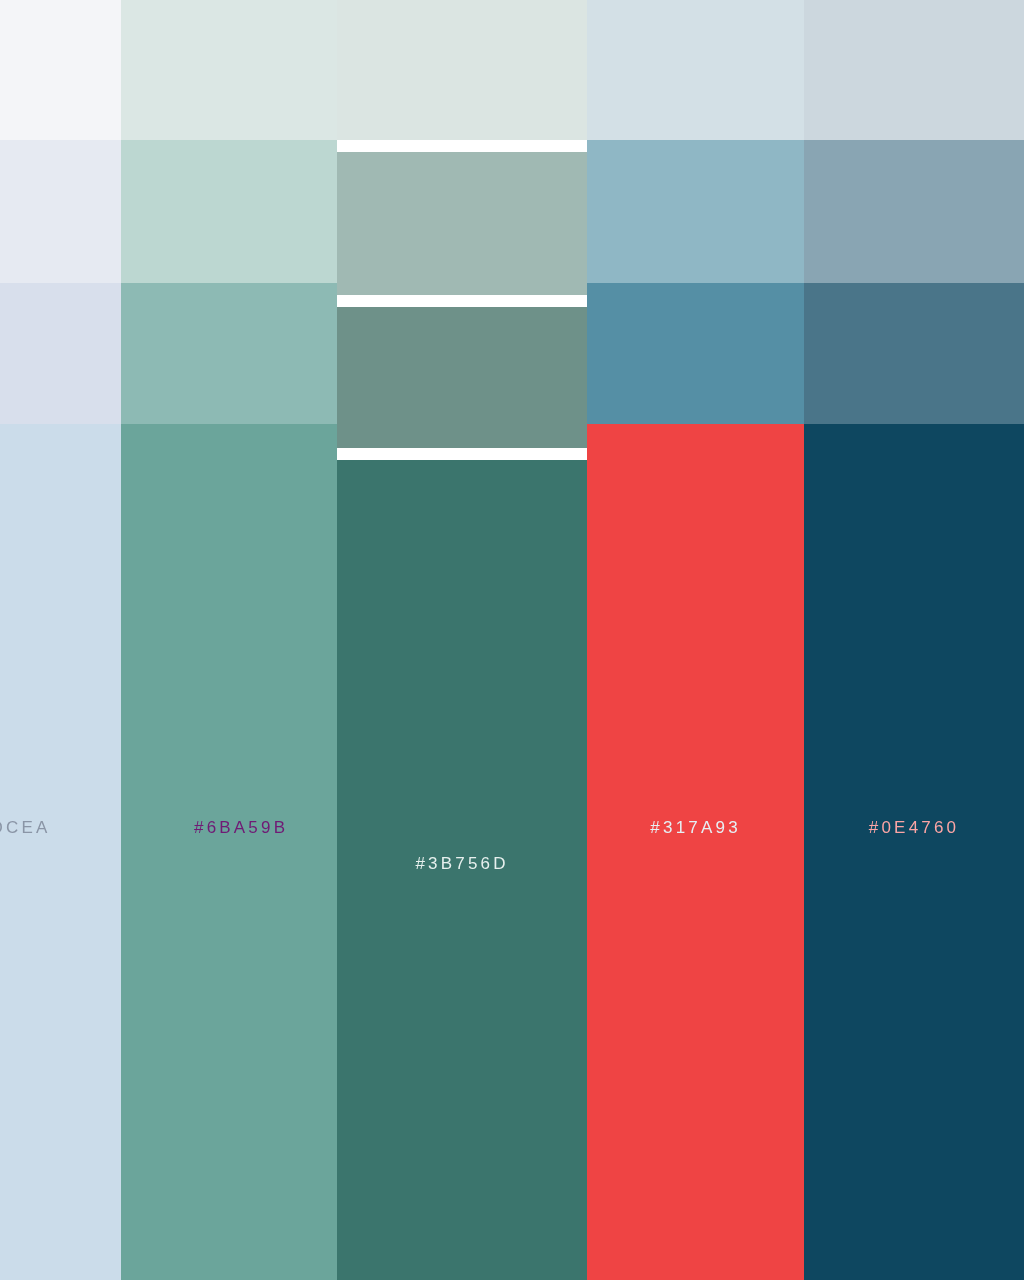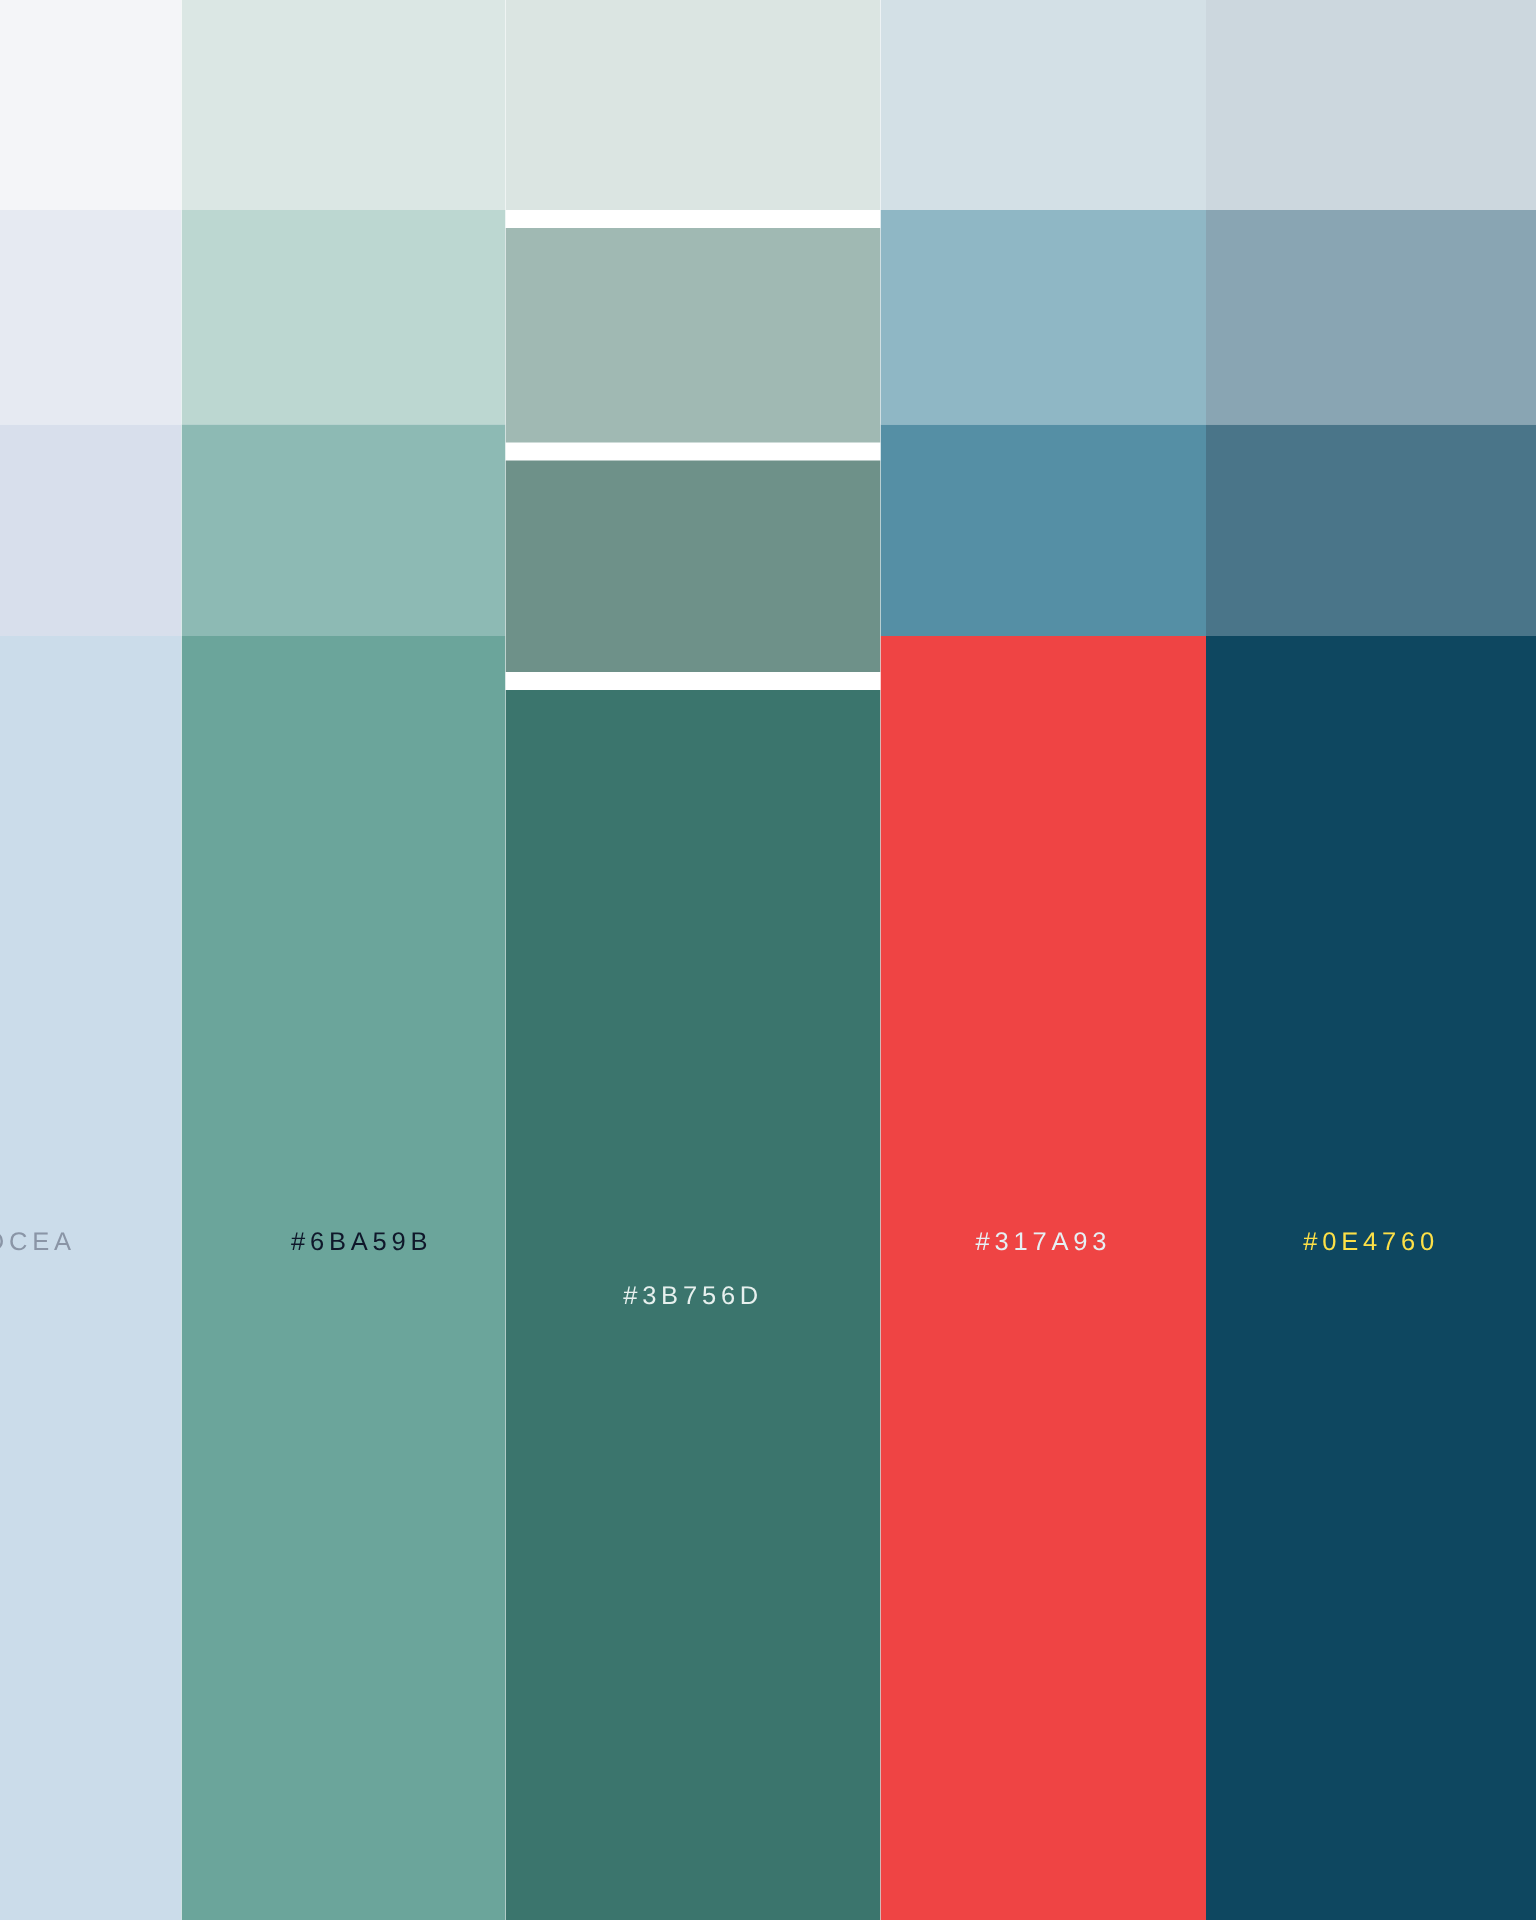--- a/index.html
+++ b/index.html
@@ -82,21 +82,21 @@
       <div class="swatch swatch-tint-3" style="background: rgb(216, 223, 236); height: 141px;"></div>
       <div class="swatch swatch-base" style="background: rgb(203, 220, 234);">
         <span class="swatch-label" style="color: rgb(138, 149, 166);">BDCEA</span>
       </div>
     </div>
     <div class="palette-column" style="width: 223px;">
       <div class="swatch swatch-tint-1" style="background: rgb(219, 231, 228); height: 140px;"></div>
       <div class="swatch swatch-tint-2" style="background: rgb(188, 215, 209); height: 143px;"></div>
       <div class="swatch swatch-tint-3" style="background: rgb(141, 186, 180); height: 141px;"></div>
       <div class="swatch swatch-base" style="background: rgb(107, 165, 155);">
-        <span class="swatch-label" style="color: #0f172a; padding-left: 24px;">#6BA59B</span>
+        <span class="swatch-label" style="color: #701a75; padding-left: 24px;">#6BA59B</span>
       </div>
     </div>
     <div class="palette-column" style="width: 258px; gap: 12px;">
       <div class="swatch swatch-tint-1" style="background: rgb(219, 229, 226); height: 140px;"></div>
       <div class="swatch swatch-tint-2" style="background: rgb(160, 185, 179); height: 143px;"></div>
       <div class="swatch swatch-tint-3" style="background: rgb(110, 145, 137); height: 141px;"></div>
       <div class="swatch swatch-base" style="background: rgb(59, 117, 109);">
         <span class="swatch-label" style="color: rgb(231, 240, 238);">#3B756D</span>
       </div>
     </div>
@@ -106,16 +106,16 @@
       <div class="swatch swatch-tint-3" style="background: rgb(85, 143, 165); height: 141px;"></div>
       <div class="swatch swatch-base" style="background: #ef4444;">
         <span class="swatch-label" style="color: rgb(230, 240, 244);">#317A93</span>
       </div>
     </div>
     <div class="palette-column" style="width: 227px;">
       <div class="swatch swatch-tint-1" style="background: rgb(204, 215, 222); height: 140px;"></div>
       <div class="swatch swatch-tint-2" style="background: rgb(137, 165, 179); height: 143px;"></div>
       <div class="swatch swatch-tint-3" style="background: rgb(74, 117, 137); height: 141px;"></div>
       <div class="swatch swatch-base" style="background: rgb(14, 71, 96);">
-        <span class="swatch-label" style="color: #fde047;">#0E4760</span>
+        <span class="swatch-label" style="color: #fca5a5;">#0E4760</span>
       </div>
     </div>
   </div>
 
 </body></html>

